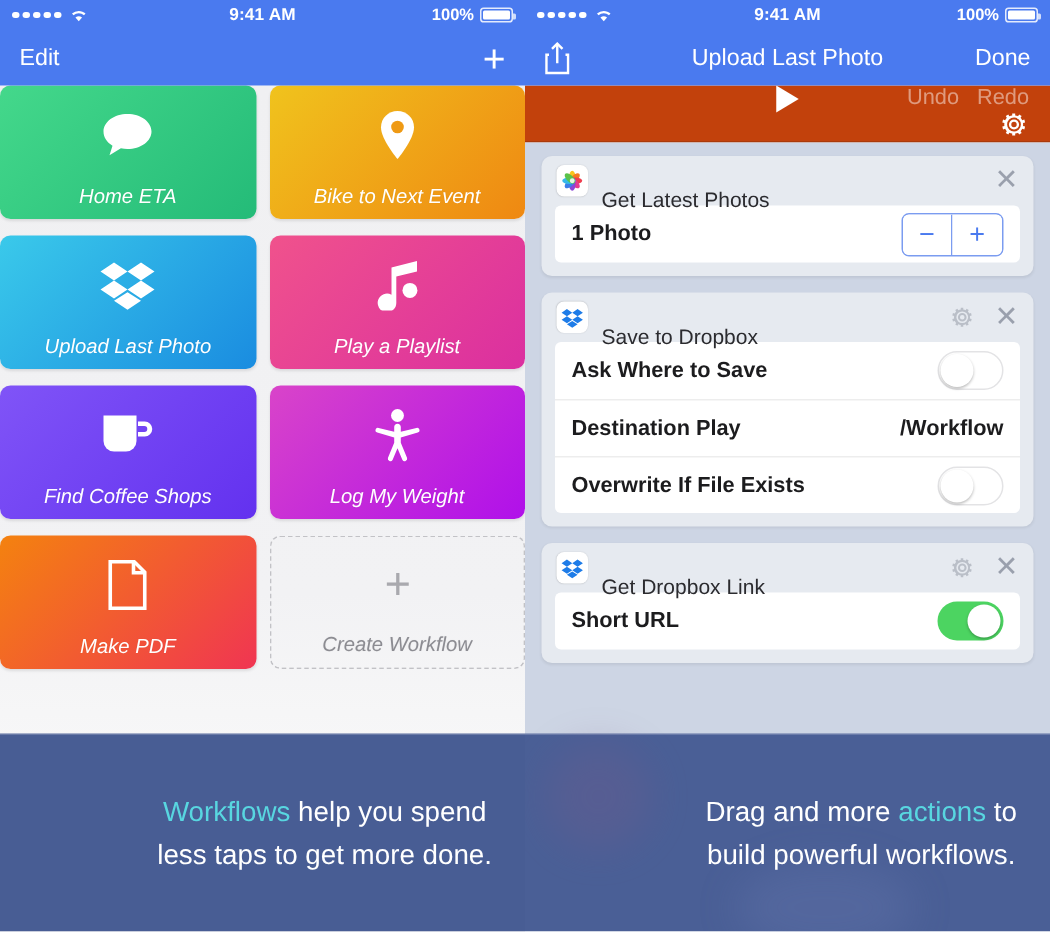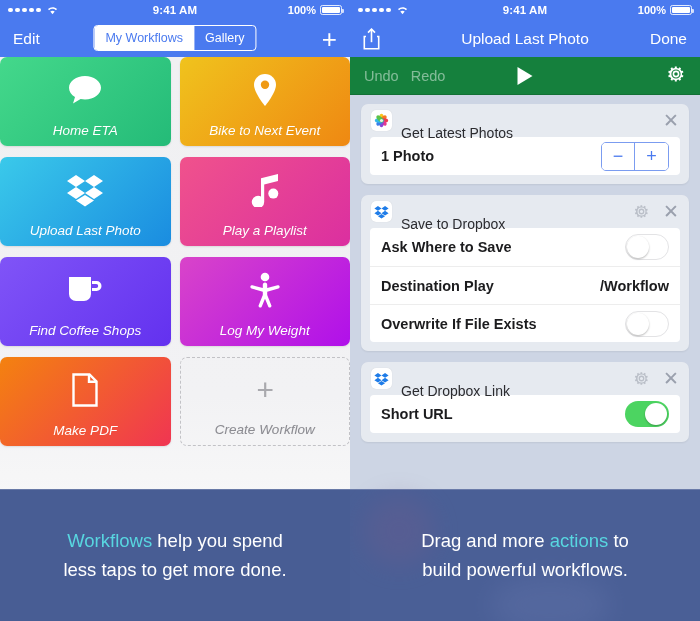--- a/index.html
+++ b/index.html
@@ -70,23 +70,24 @@
   .tile .t-label { font-size: 13.5px; font-weight: 400; text-shadow: 0 0 1px rgba(0,0,0,.07); }
   .tile.create {
     background: transparent; border: 1.6px dashed #c2c2c6; color: #8c8c92;
     box-shadow: none;
   }
   .tile.create .t-label { color: #8c8c92; }
   .create-plus { font-size: 30px; font-weight: 200; line-height: 1; color: #a9a9ae; }
 
   
   .editor-toolbar {
-    height: 38px; background: #15803d; display: flex; align-items: center;
+    height: 38px; background: #c2410c; display: flex; align-items: flex-end;
     padding: 0 14px; position: relative;
     border-bottom: 1px solid rgba(0,0,0,.12);
+    flex-direction: column;
   }
   .undo-redo { display: flex; gap: 12px; }
   .undo-redo span { color: rgba(255,255,255,.47); font-size: 14.5px; }
   .play-tri {
     position: absolute; left: 50%; transform: translateX(-50%);
     width: 0; height: 0; border-left: 15px solid #fff;
     border-top: 9px solid transparent; border-bottom: 9px solid transparent;
     cursor: pointer;
   }
   .gear-w { margin-left: auto; cursor: pointer; }
@@ -131,21 +132,21 @@
   .stepper div {
     width: 33px; height: 27px; display: flex; align-items: center; justify-content: center;
     color: #4a7aef; font-size: 18px; font-weight: 400; cursor: pointer; background: #fff;
   }
   .stepper div:first-child { border-right: 1px solid #7b9cf0; }
 
   
   .caption {
     position: absolute; bottom: 0; left: 0; width: 350px; height: 132px;
     background: #485d94;
-    display: flex; align-items: center; justify-content: center; text-align: center;
+    display: flex; align-items: center; justify-content: flex-end; text-align: center;
     color: #fff; font-size: 18.5px; line-height: 1.52; padding: 0 22px;
     border-top: 1px solid rgba(255,255,255,.18);
   }
   .caption.right { background: #4a5f96; }
   .caption .accent { color: #58d6e0; }
   .blob {
     position: absolute; border-radius: 50%; filter: blur(13px); opacity: .26;
   }
 </style>
 </head>
@@ -175,24 +176,20 @@
       <div class="sb-right">
         <span>100%</span>
         <span class="batt">
             <i></i>
           </span>
       </div>
     </div>
 
     <div class="navbar">
       <div class="nav-btn">Edit</div>
-      <div class="segmented">
-        <div class="seg active">My Workflows</div>
-        <div class="seg">Gallery</div>
-      </div>
       <div class="nav-btn plus-icon">+</div>
     </div>
 
     <div class="wf-body">
       <div class="grid">
 
         <div class="tile" style="background:linear-gradient(135deg,#44d88b,#24bb78);">
           <span class="t-icon">
             <svg width="36" height="32" viewBox="0 0 36 32">
                 <path d="M18 2c8.8 0 16 5.2 16 11.7S26.8 25.4 18 25.4c-1.5 0-3-.2-4.4-.5L6 29.5l2-6.4C4.3 21 2 17.6 2 13.7 2 7.2 9.2 2 18 2Z" fill="#fff"></path>

